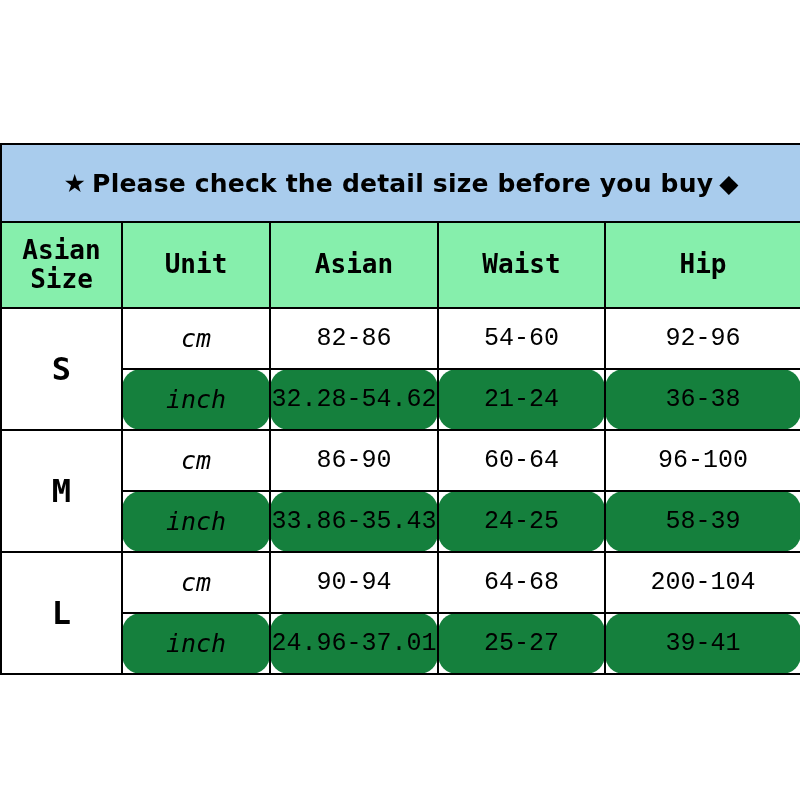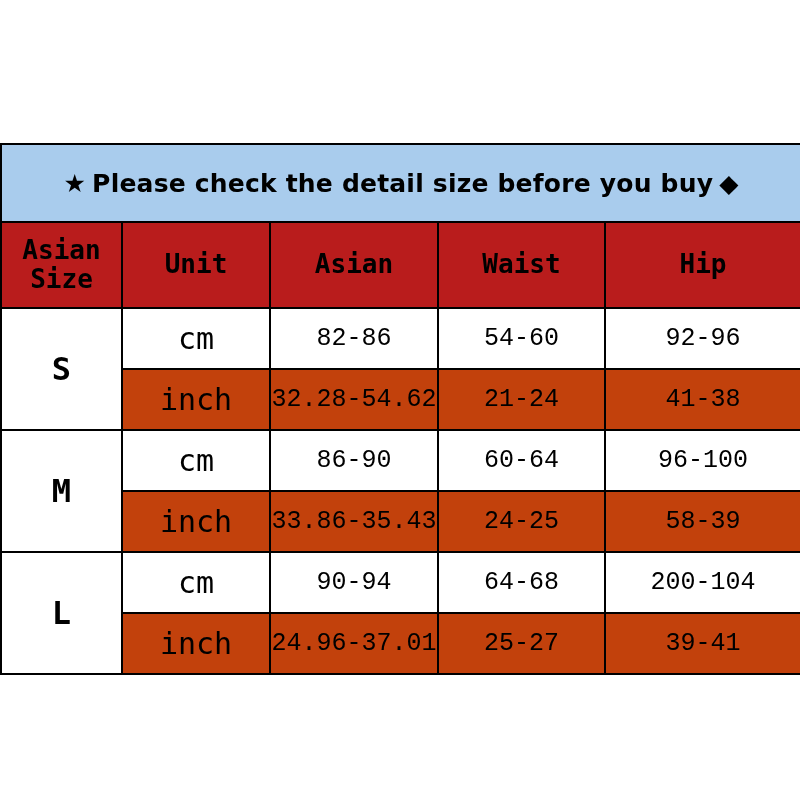--- a/index.html
+++ b/index.html
@@ -57,53 +57,55 @@
     justify-content: center;
     gap: 6px;
   }
 
   .star-icon, .diamond-icon {
     font-size: 25px;
     line-height: 1;
   }
 
   .head-cell {
-    background: #b91c1c;
+    background: #86efac;
     height: 84px;
     font-family: "DejaVu Sans Mono", monospace;
     font-size: 26px;
     font-weight: bold;
     line-height: 1.12;
   }
 
   .size-cell {
     background: #ffffff;
     font-family: "DejaVu Sans Mono", monospace;
     font-size: 32px;
     font-weight: bold;
   }
 
   .unit-cell {
     font-family: "DejaVu Sans Mono", monospace;
-    font-size: 30px;
+    font-size: 25px;
     height: 59px;
+    font-style: italic;
   }
 
   .val-cell {
     font-family: Liberation Mono, monospace;
     font-size: 25px;
     height: 59px;
   }
 
   .row-cm td {
     background: #ffffff;
   }
 
   .row-inch td {
-    background: #c2410c;
+    background: #15803d;
+    border-radius: 19px;
   }
 
   
   col.c0 { width: 121px; }
   col.c1 { width: 148px; }
   col.c2 { width: 168px; }
   col.c3 { width: 167px; }
   col.c4 { width: 196px; }
 </style>
 </head>
@@ -145,21 +147,21 @@
           <td class="size-cell" rowspan="2">S</td>
           <td class="unit-cell">cm</td>
           <td class="val-cell">82-86</td>
           <td class="val-cell">54-60</td>
           <td class="val-cell">92-96</td>
         </tr>
         <tr class="row-inch">
           <td class="unit-cell">inch</td>
           <td class="val-cell">32.28-54.62</td>
           <td class="val-cell">21-24</td>
-          <td class="val-cell">41-38</td>
+          <td class="val-cell">36-38</td>
         </tr>
 
         <tr class="row-cm">
           <td class="size-cell" rowspan="2">M</td>
           <td class="unit-cell">cm</td>
           <td class="val-cell">86-90</td>
           <td class="val-cell">60-64</td>
           <td class="val-cell">96-100</td>
         </tr>
         <tr class="row-inch">

